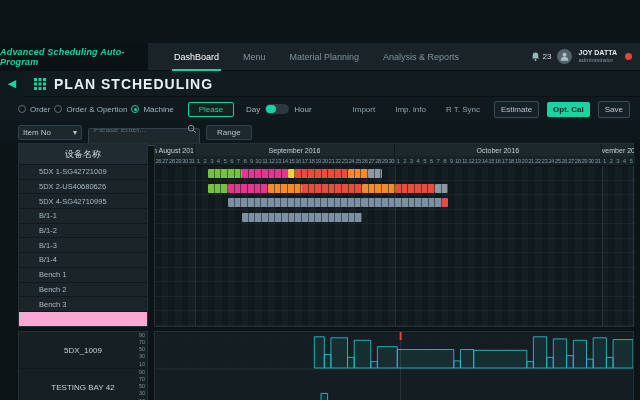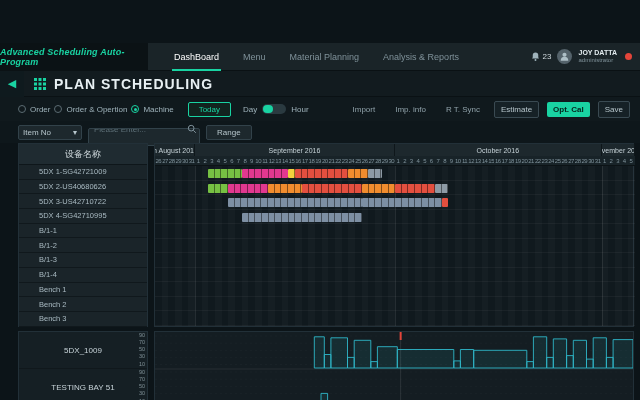--- a/index.html
+++ b/index.html
@@ -150,21 +150,21 @@
         </span>
         <span class="radio">
           <span class="radio-dot"></span>
           <span>Order &amp; Opertion</span>
         </span>
         <span class="radio sel">
           <span class="radio-dot"></span>
           <span>Machine</span>
         </span>
       </div>
-    <button class="today-btn">Today</button>
+    <button class="today-btn">Please</button>
     <div class="dayhour">
       <span>Day</span>
       <span class="toggle">
           <span class="toggle-knob"></span>
         </span>
       <span>Hour</span>
     </div>
     <div class="tb-actions" id="tbActions">
         <span class="tb-act text">Import</span>
         <span class="tb-act text">Imp. info</span>
@@ -190,21 +190,20 @@
       </span>
     </span>
     <button class="range-btn">Range</button>
   </div>
 
   <div class="device-panel">
     <div class="device-header">设备名称</div>
     <div id="deviceRows">
         <div class="device-row">5DX 1-SG42721009</div>
         <div class="device-row">5DX 2-US40680626</div>
-        <div class="device-row">5DX 3-US42710722</div>
         <div class="device-row">5DX 4-SG42710995</div>
         <div class="device-row">B/1-1</div>
         <div class="device-row">B/1-2</div>
         <div class="device-row">B/1-3</div>
         <div class="device-row">B/1-4</div>
         <div class="device-row">Bench 1</div>
         <div class="device-row">Bench 2</div>
         <div class="device-row">Bench 3</div>
       </div>
   </div>
@@ -399,21 +398,21 @@
         <span class="machine-name">5DX_1009</span>
         <span class="machine-scale">
           <span>90</span>
           <span>70</span>
           <span>50</span>
           <span>30</span>
           <span>10</span>
         </span>
       </div>
       <div class="machine-block">
-        <span class="machine-name">TESTING BAY 51</span>
+        <span class="machine-name">TESTING BAY 42</span>
         <span class="machine-scale">
           <span>90</span>
           <span>70</span>
           <span>50</span>
           <span>30</span>
           <span>10</span>
         </span>
       </div>
     </div>
 

